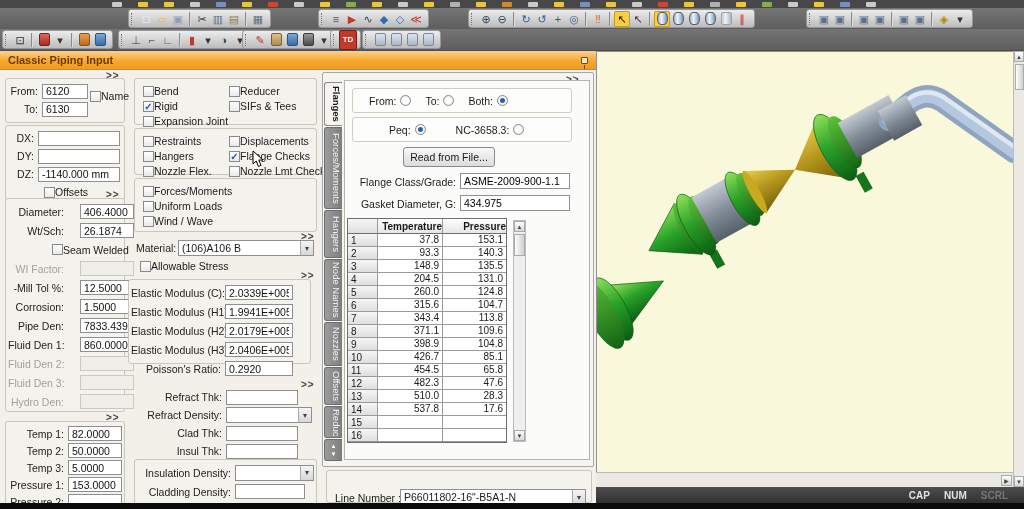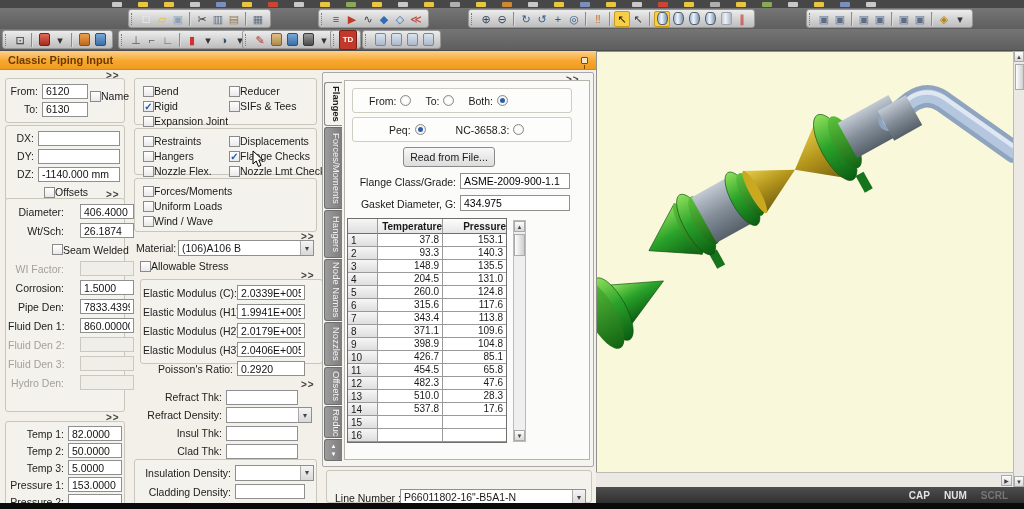--- a/index.html
+++ b/index.html
@@ -379,20 +379,24 @@
           <span class="cbox"></span>
           <span class="clab">Seam Welded</span>
         </label>
       </div>
     <div>
         <div class="frow dis">
           <span class="flabel">WI Factor:</span>
           <input class="fval" disabled="" style="">
         </div>
         <div class="frow">
+          <span class="flabel">-Mill Tol %:</span>
+          <input class="fval" value="12.5000" style="">
+        </div>
+        <div class="frow">
           <span class="flabel">Corrosion:</span>
           <input class="fval" value="1.5000" style="">
         </div>
         <div class="frow">
           <span class="flabel">Pipe Den:</span>
           <input class="fval" value="7833.4399" style="">
         </div>
         <div class="frow">
           <span class="flabel">Fluid Den 1:</span>
           <input class="fval" value="860.00000" style="">
@@ -518,21 +522,21 @@
     </div>
   </div>
   <div style="position:absolute; left:140px; top:259px">
       <label class="chk">
         <span class="cbox"></span>
         <span class="clab">Allowable Stress</span>
       </label>
     </div>
 
   <span class="chev" style="left:301px; top:270px">&gt;&gt;</span>
-  <div class="gbox sec-moduli" style="left:140px; top:279px; width:183px; height:85px">
+  <div class="gbox sec-moduli" style="left:128px; top:279px; width:183px; height:85px">
       <div class="frow">
         <span class="flabel">Elastic Modulus (C):</span>
         <input class="fval" value="2.0339E+005" style="">
       </div>
       <div class="frow">
         <span class="flabel">Elastic Modulus (H1):</span>
         <input class="fval" value="1.9941E+005" style="">
       </div>
       <div class="frow">
         <span class="flabel">Elastic Modulus (H2):</span>
@@ -555,25 +559,25 @@
         <input class="fval" style="">
       </div>
       <div class="frow">
         <span class="flabel">Refract Density:</span>
         <div class="combo">
           <span class="cval"></span>
           <span class="carr">▾</span>
         </div>
       </div>
       <div class="frow">
+        <span class="flabel">Clad Thk:</span>
+        <input class="fval" style="">
+      </div>
+      <div class="frow">
         <span class="flabel">Insul Thk:</span>
-        <input class="fval" style="">
-      </div>
-      <div class="frow">
-        <span class="flabel">Clad Thk:</span>
         <input class="fval" style="">
       </div>
     </div>
   <div class="gbox sec-insul2" style="left:134px; top:459px; width:183px; height:52px">
     <div>
         <div class="frow">
           <span class="flabel">Insulation Density:</span>
           <div class="combo">
             <span class="cval"></span>
             <span class="carr">▾</span>
@@ -667,21 +671,21 @@
         <div class="tcv">131.0</div>
       </div>
       <div class="trw">
         <div class="tc0">5</div>
         <div class="tcv">260.0</div>
         <div class="tcv">124.8</div>
       </div>
       <div class="trw">
         <div class="tc0">6</div>
         <div class="tcv">315.6</div>
-        <div class="tcv">117.6</div>
+        <div class="tcv">104.7</div>
       </div>
       <div class="trw">
         <div class="tc0">7</div>
         <div class="tcv">343.4</div>
         <div class="tcv">113.8</div>
       </div>
       <div class="trw">
         <div class="tc0">8</div>
         <div class="tcv">371.1</div>
         <div class="tcv">109.6</div>

